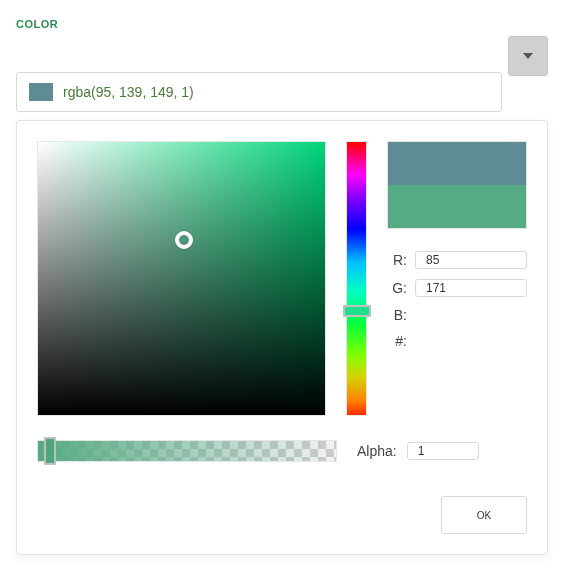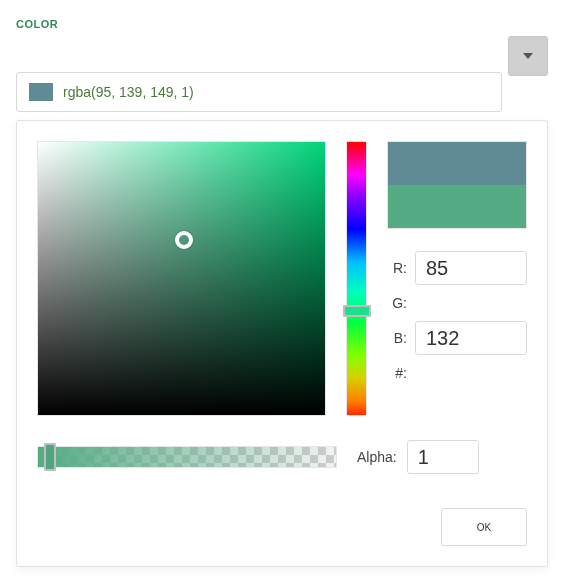--- a/index.html
+++ b/index.html
@@ -133,25 +133,25 @@
     gap: 8px;
   }
   .field-row label {
     width: 20px;
     text-align: right;
     color: #444;
   }
   .field-row input,
   .alpha-row input {
     flex: 1;
-    height: 34px;
+    height: 18px;
     border: 1px solid #d9d9d9;
     border-radius: 3px;
     padding: 0 10px;
-    font-size: 20px;
+    font-size: 12px;
     font-family: inherit;
     color: #333;
     width: 60px;
   }
   .hash-label { width: 20px; text-align: right; }
   .alpha-zone {
     display: flex;
     align-items: center;
     gap: 20px;
     margin-top: 24px;
@@ -234,24 +234,24 @@
         <div class="preview">
           <div class="old" style="background: rgb(95, 139, 149);"></div>
           <div class="new" style="background: rgb(85, 171, 132);"></div>
         </div>
         <div class="field-row">
           <label>R:</label>
           <input type="text" value="85" style="">
         </div>
         <div class="field-row">
           <label>G:</label>
+          <input type="text" value="171" style="">
         </div>
         <div class="field-row">
           <label>B:</label>
-          <input type="text" value="132" style="">
         </div>
         <div class="field-row">
           <label class="hash-label">#:</label>
         </div>
       </div>
     </div>
 
     <div class="alpha-zone">
       <div class="alpha-track">
         <div class="alpha-thumb" style="left: 4%;"></div>

